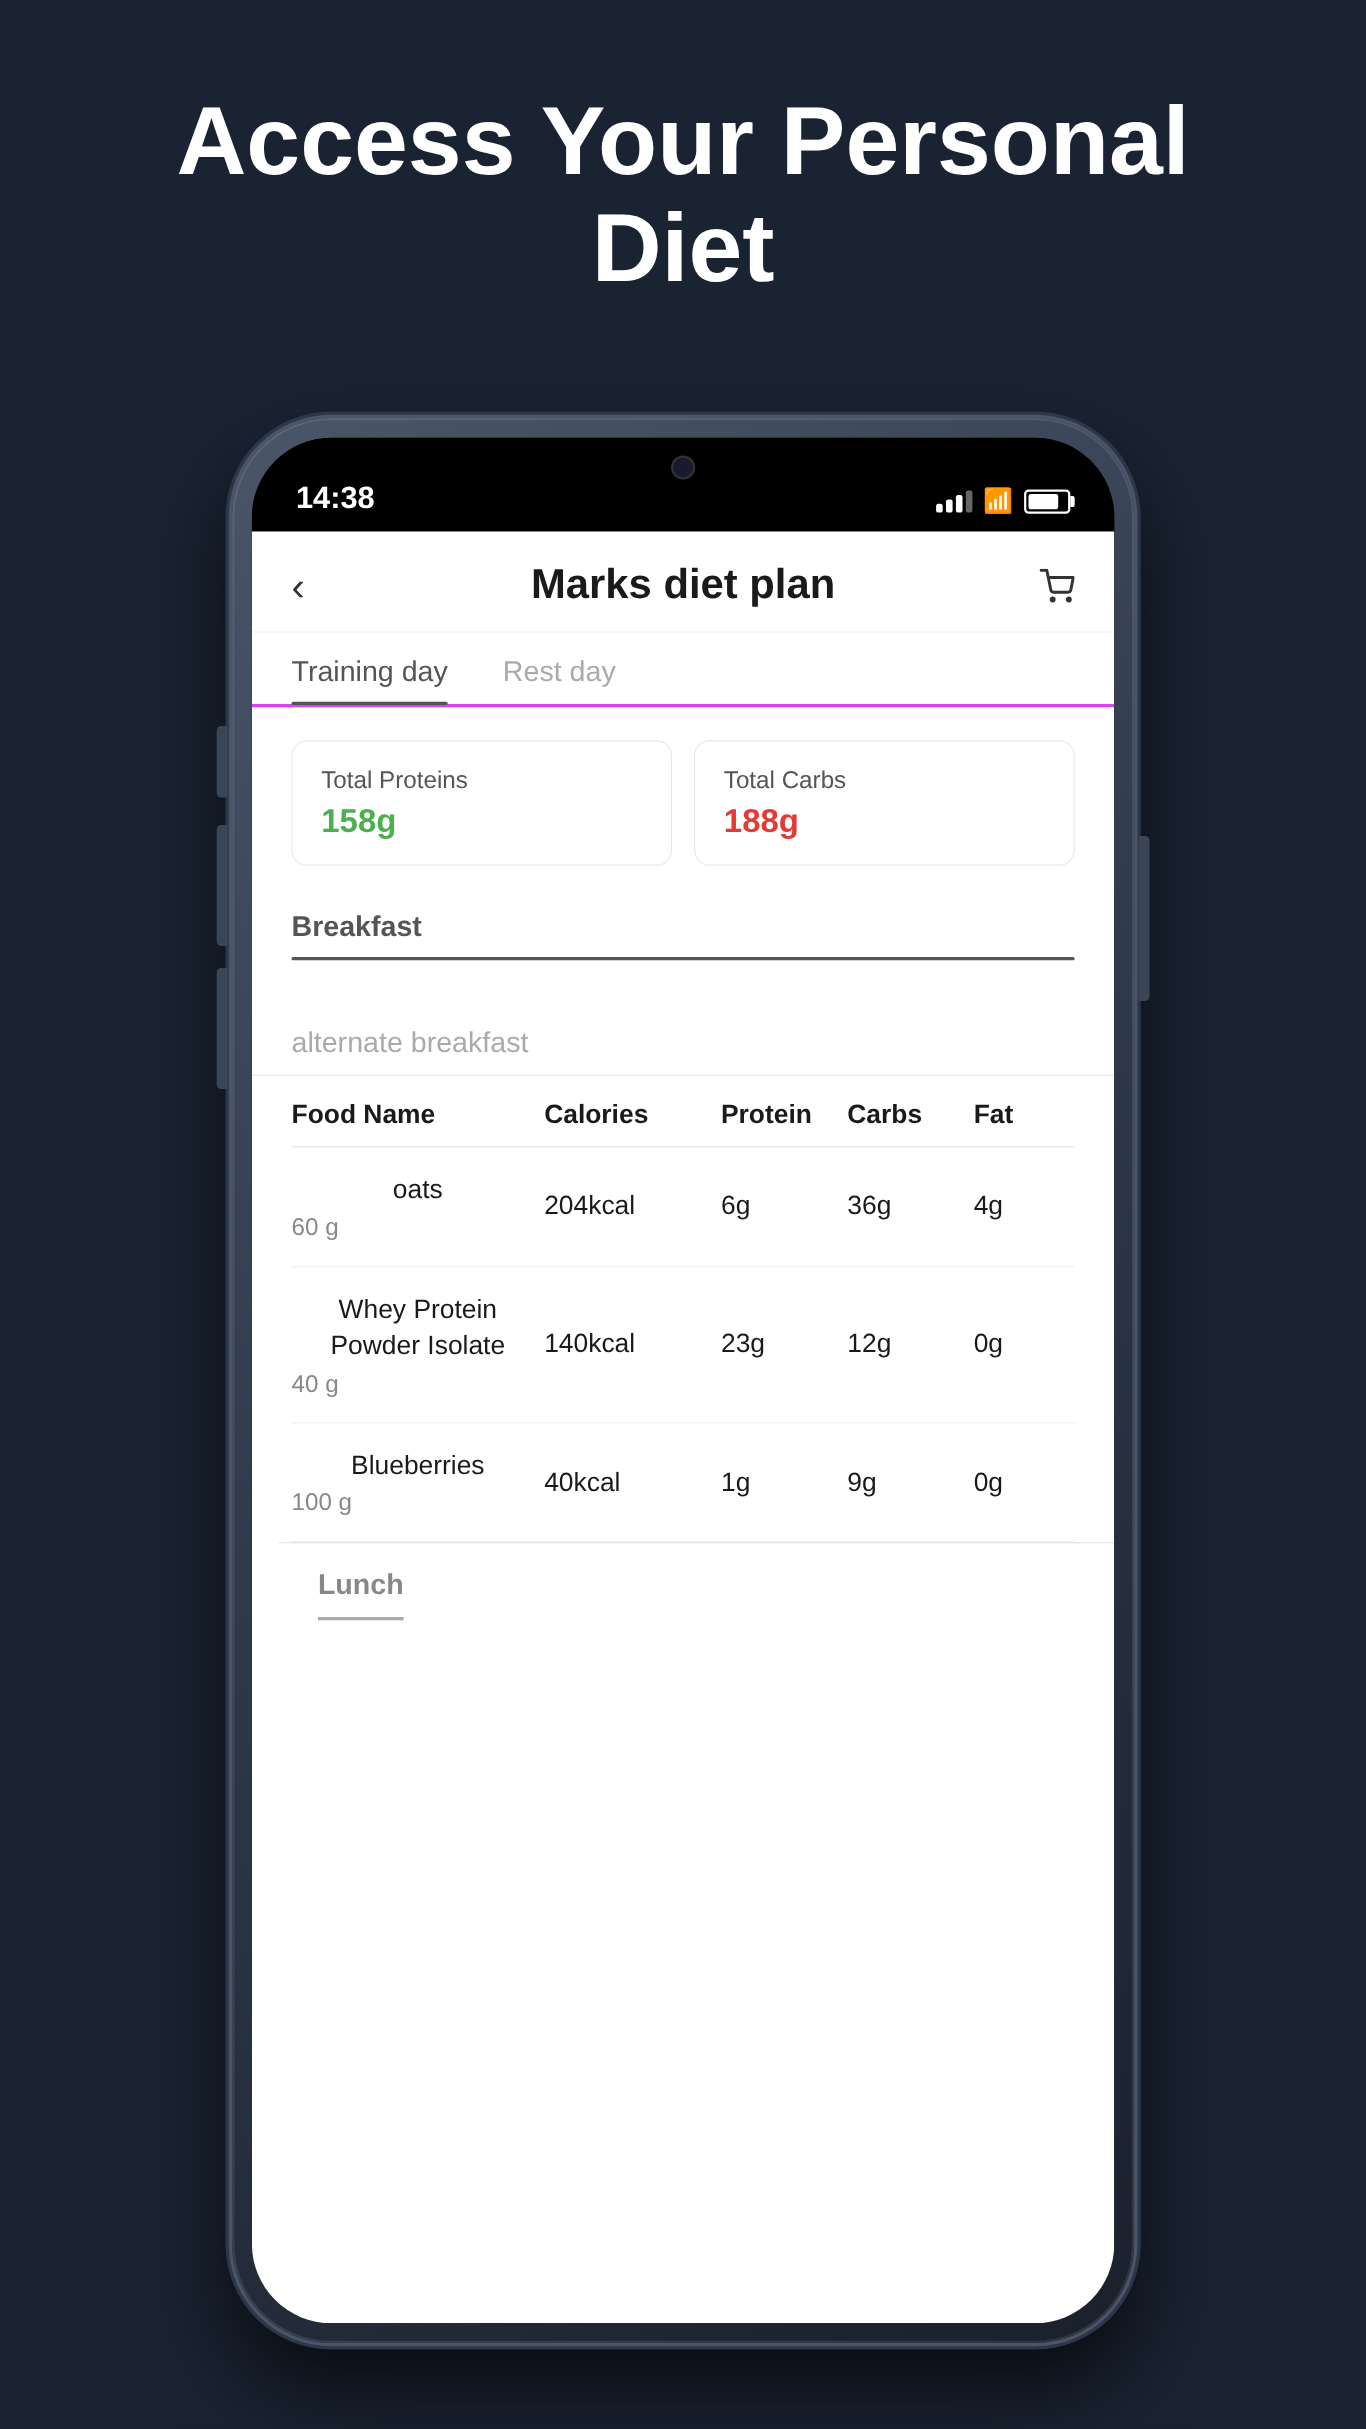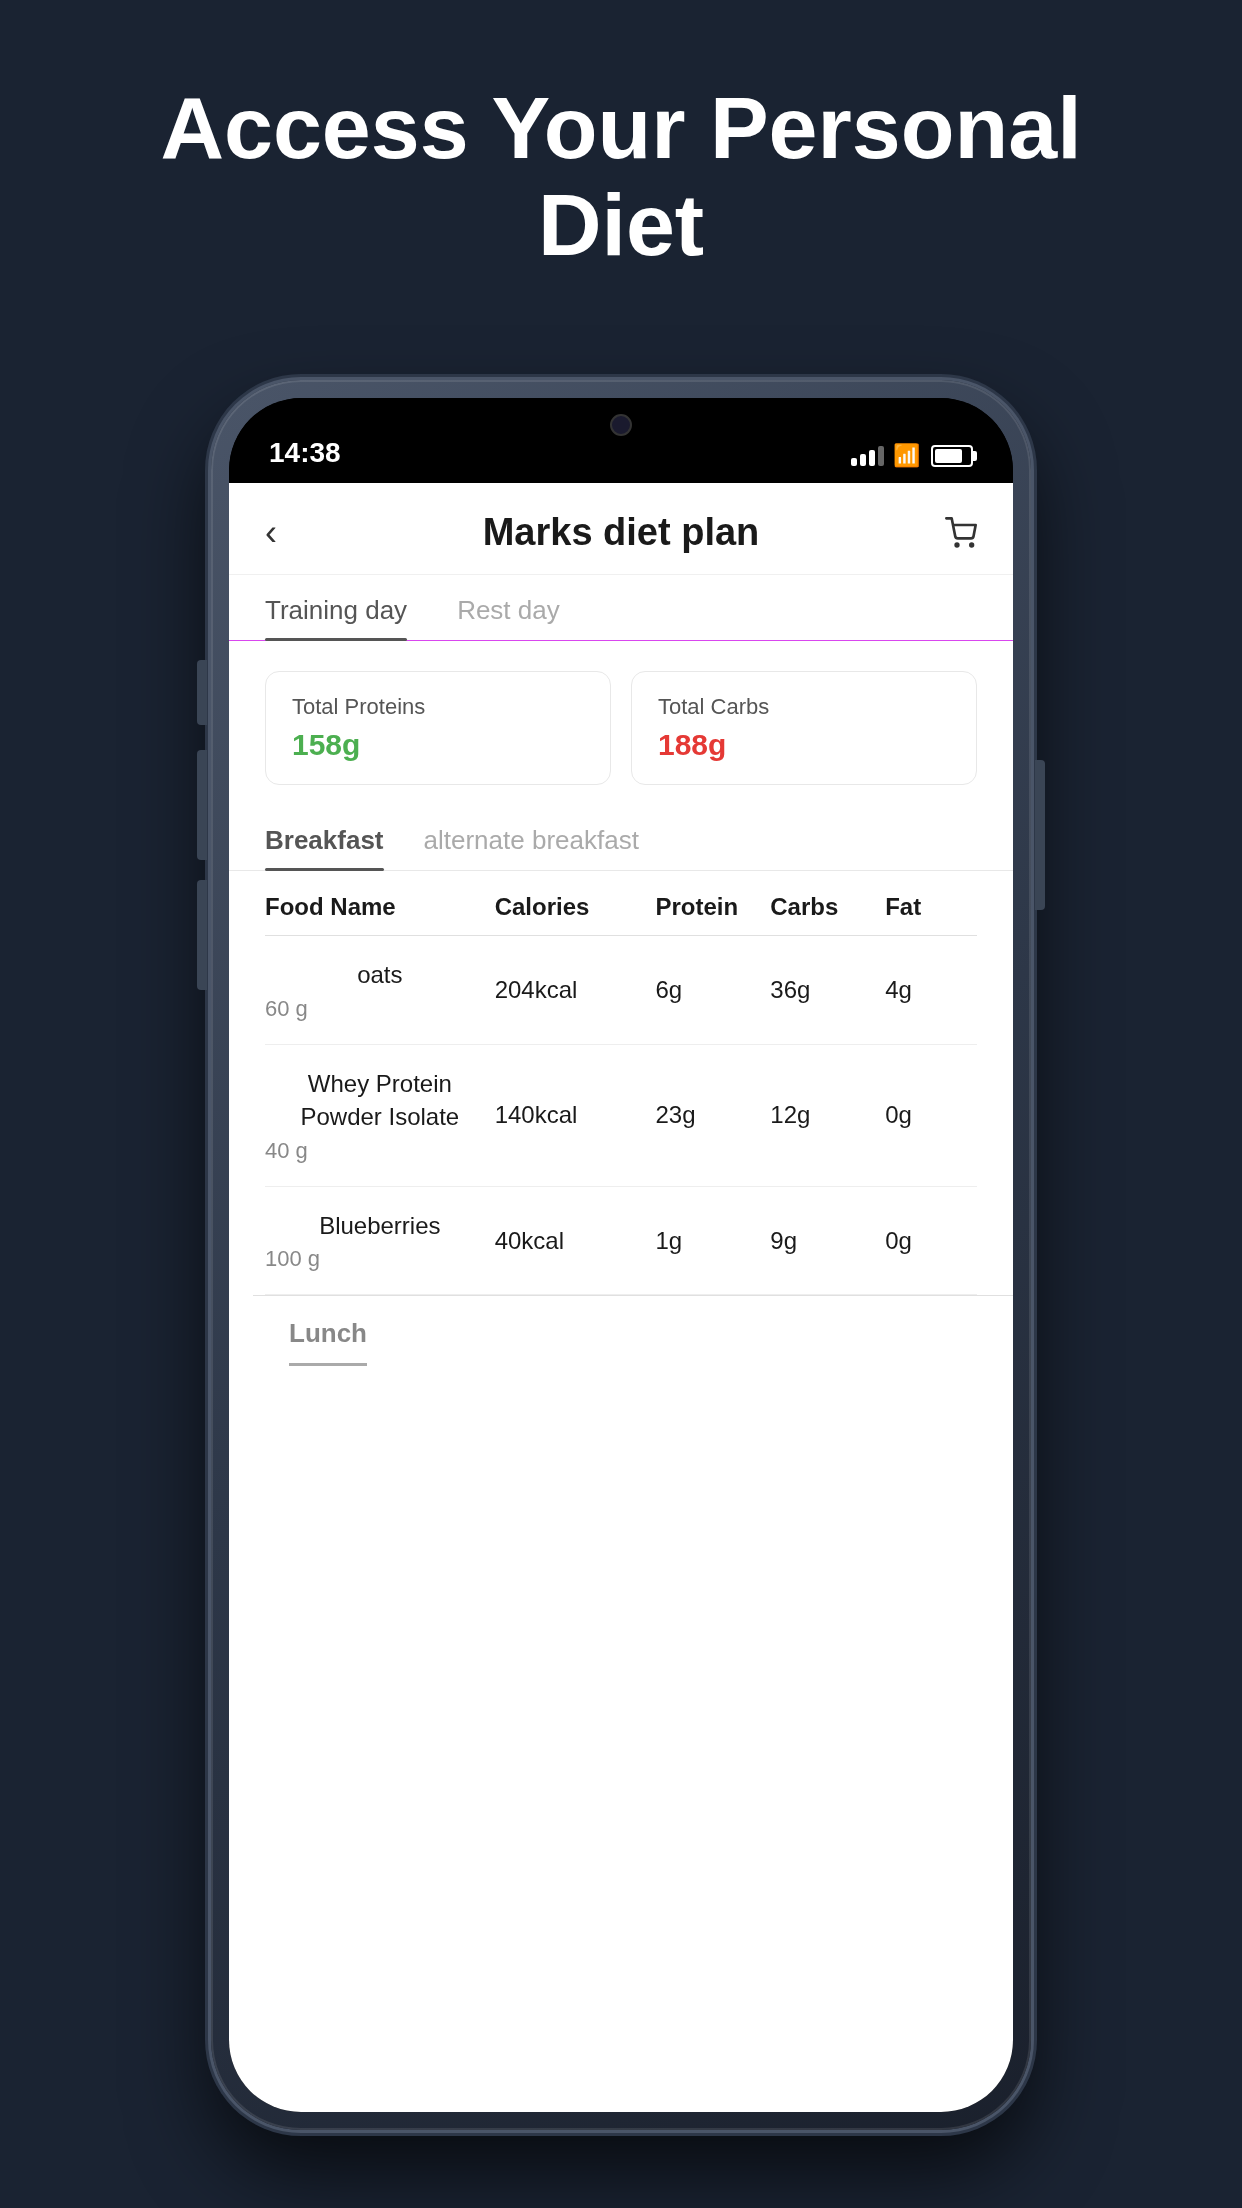--- a/index.html
+++ b/index.html
@@ -250,21 +250,21 @@
       font-size: 30px;
       width: 50px;
       display: flex;
       justify-content: flex-end;
     }
 
     
     .day-tabs {
       display: flex;
       padding: 0 36px;
-      border-bottom: 1px solid #d946ef;
+      border-bottom: 3px solid #d946ef;
       gap: 50px;
     }
 
     .day-tab {
       padding: 20px 0 14px;
       font-size: 26px;
       color: #aaaaaa;
       cursor: pointer;
       position: relative;
     }
@@ -314,20 +314,21 @@
     .stat-value.green { color: #4caf50; }
     .stat-value.red { color: #e53935; }
     .stat-value.pink { color: #e91e8c; }
 
     
     .meal-tabs {
       display: flex;
       padding: 0 36px;
       border-bottom: 1px solid #e8e8e8;
       gap: 40px;
+      flex-direction: column;
     }
 
     .meal-tab {
       padding: 20px 0 14px;
       font-size: 26px;
       color: #aaaaaa;
       cursor: pointer;
       position: relative;
     }
 

